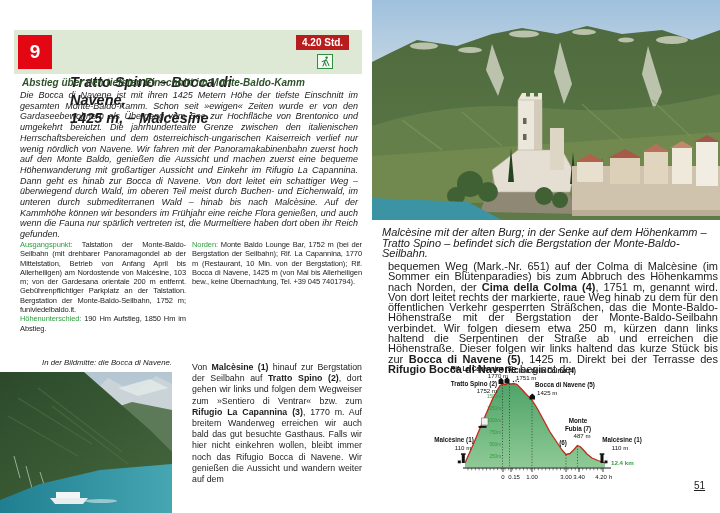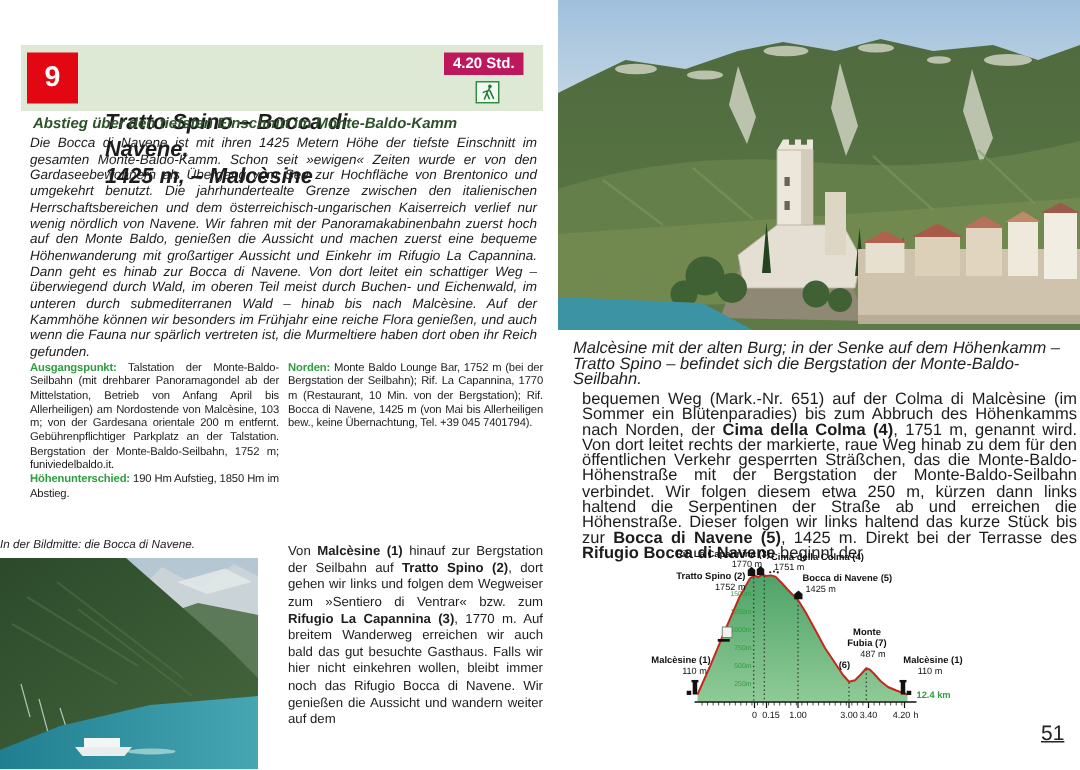--- a/index.html
+++ b/index.html
@@ -8,45 +8,45 @@
     font-family:"Liberation Sans", sans-serif;color:#1c1c1c;
   }
   .abs{position:absolute;}
   .bold{font-weight:bold;}
   
   .head-band{left:14px;top:30px;width:348px;height:44px;background:#dde8d5;}
   .route-num{left:18px;top:35px;width:34px;height:34px;background:#e30613;color:#fff;
     font-size:19px;font-weight:bold;display:flex;align-items:center;justify-content:center;}
   .route-title{left:70px;top:33px;width:220px;font-size:14.5px;font-weight:bold;font-style:italic;
     line-height:18px;color:#1d1d1b;margin-top:40px;}
-  .badge{left:296px;top:35px;background:#be185d;color:#fff;font-size:10px;font-weight:bold;
+  .badge{left:296px;top:35px;background:#b91c1c;color:#fff;font-size:10px;font-weight:bold;
     padding:2px 6px;}
   .walk-icon{left:317px;top:54px;width:16px;height:15px;background:#f4f8f2;
     border:1.5px solid #2f8f3f;box-sizing:border-box;display:flex;align-items:center;justify-content:center;}
   .subtitle{left:22px;top:77px;width:336px;font-size:10px;font-weight:bold;font-style:italic;color:#2d5229;}
   
   .intro{left:20px;top:90px;width:338px;font-size:9px;font-style:italic;line-height:10.7px;
     text-align:justify;color:#1c1c1c;}
   
   .info-col{font-size:7.5px;line-height:9.3px;text-align:justify;letter-spacing:-0.1px;}
   .info-col1{left:20px;top:240px;width:166px;}
   .info-col2{left:192px;top:240px;width:170px;}
-  .glabel{color:#2f9e41;font-weight:bold;margin-top:41px;}
+  .glabel{color:#2f9e41;font-weight:normal;margin-top:41px;}
   .info-col p{margin:0;}
   
-  .cap-left{left:0;top:358px;width:172px;text-align:left;font-size:7.8px;font-style:italic;color:#222;}
+  .cap-left{left:0;top:358px;width:172px;text-align:right;font-size:7.8px;font-style:italic;color:#222;}
   .photo-left{left:0;top:372px;width:172px;height:141px;}
   
   .narrative{left:192px;top:362px;width:170px;font-size:8.8px;line-height:11.2px;text-align:justify;}
   
   .photo-right{left:372px;top:0;width:348px;height:220px;}
   .cap-right{left:382px;top:227px;width:326px;font-size:11px;font-style:italic;line-height:10.5px;color:#222;}
   .body-right{left:388px;top:261px;width:330px;font-size:11px;line-height:10.3px;text-align:justify;}
   .chart{left:413px;top:364px;width:252px;height:126px;}
-  .page-num{left:694px;top:480px;font-size:14px;color:#222;text-decoration:underline;}
+  .page-num{left:694px;top:480px;font-size:10px;color:#222;text-decoration:underline;}
   
   .wp-name{font-size:6.3px;font-weight:bold;fill:#111;font-family:"Liberation Sans",sans-serif;}
   .wp-elev{font-size:6.1px;fill:#111;font-family:"Liberation Sans",sans-serif;}
   .grid-lab{font-size:4.6px;fill:#2f9e3f;font-family:"Liberation Sans",sans-serif;}
   .tick-lab{font-size:6px;fill:#111;font-family:"Liberation Sans",sans-serif;}
   .km-lab{font-size:6.2px;font-weight:bold;fill:#2f9e3f;font-family:"Liberation Sans",sans-serif;}
 </style>
 </head>
 <body>
 

